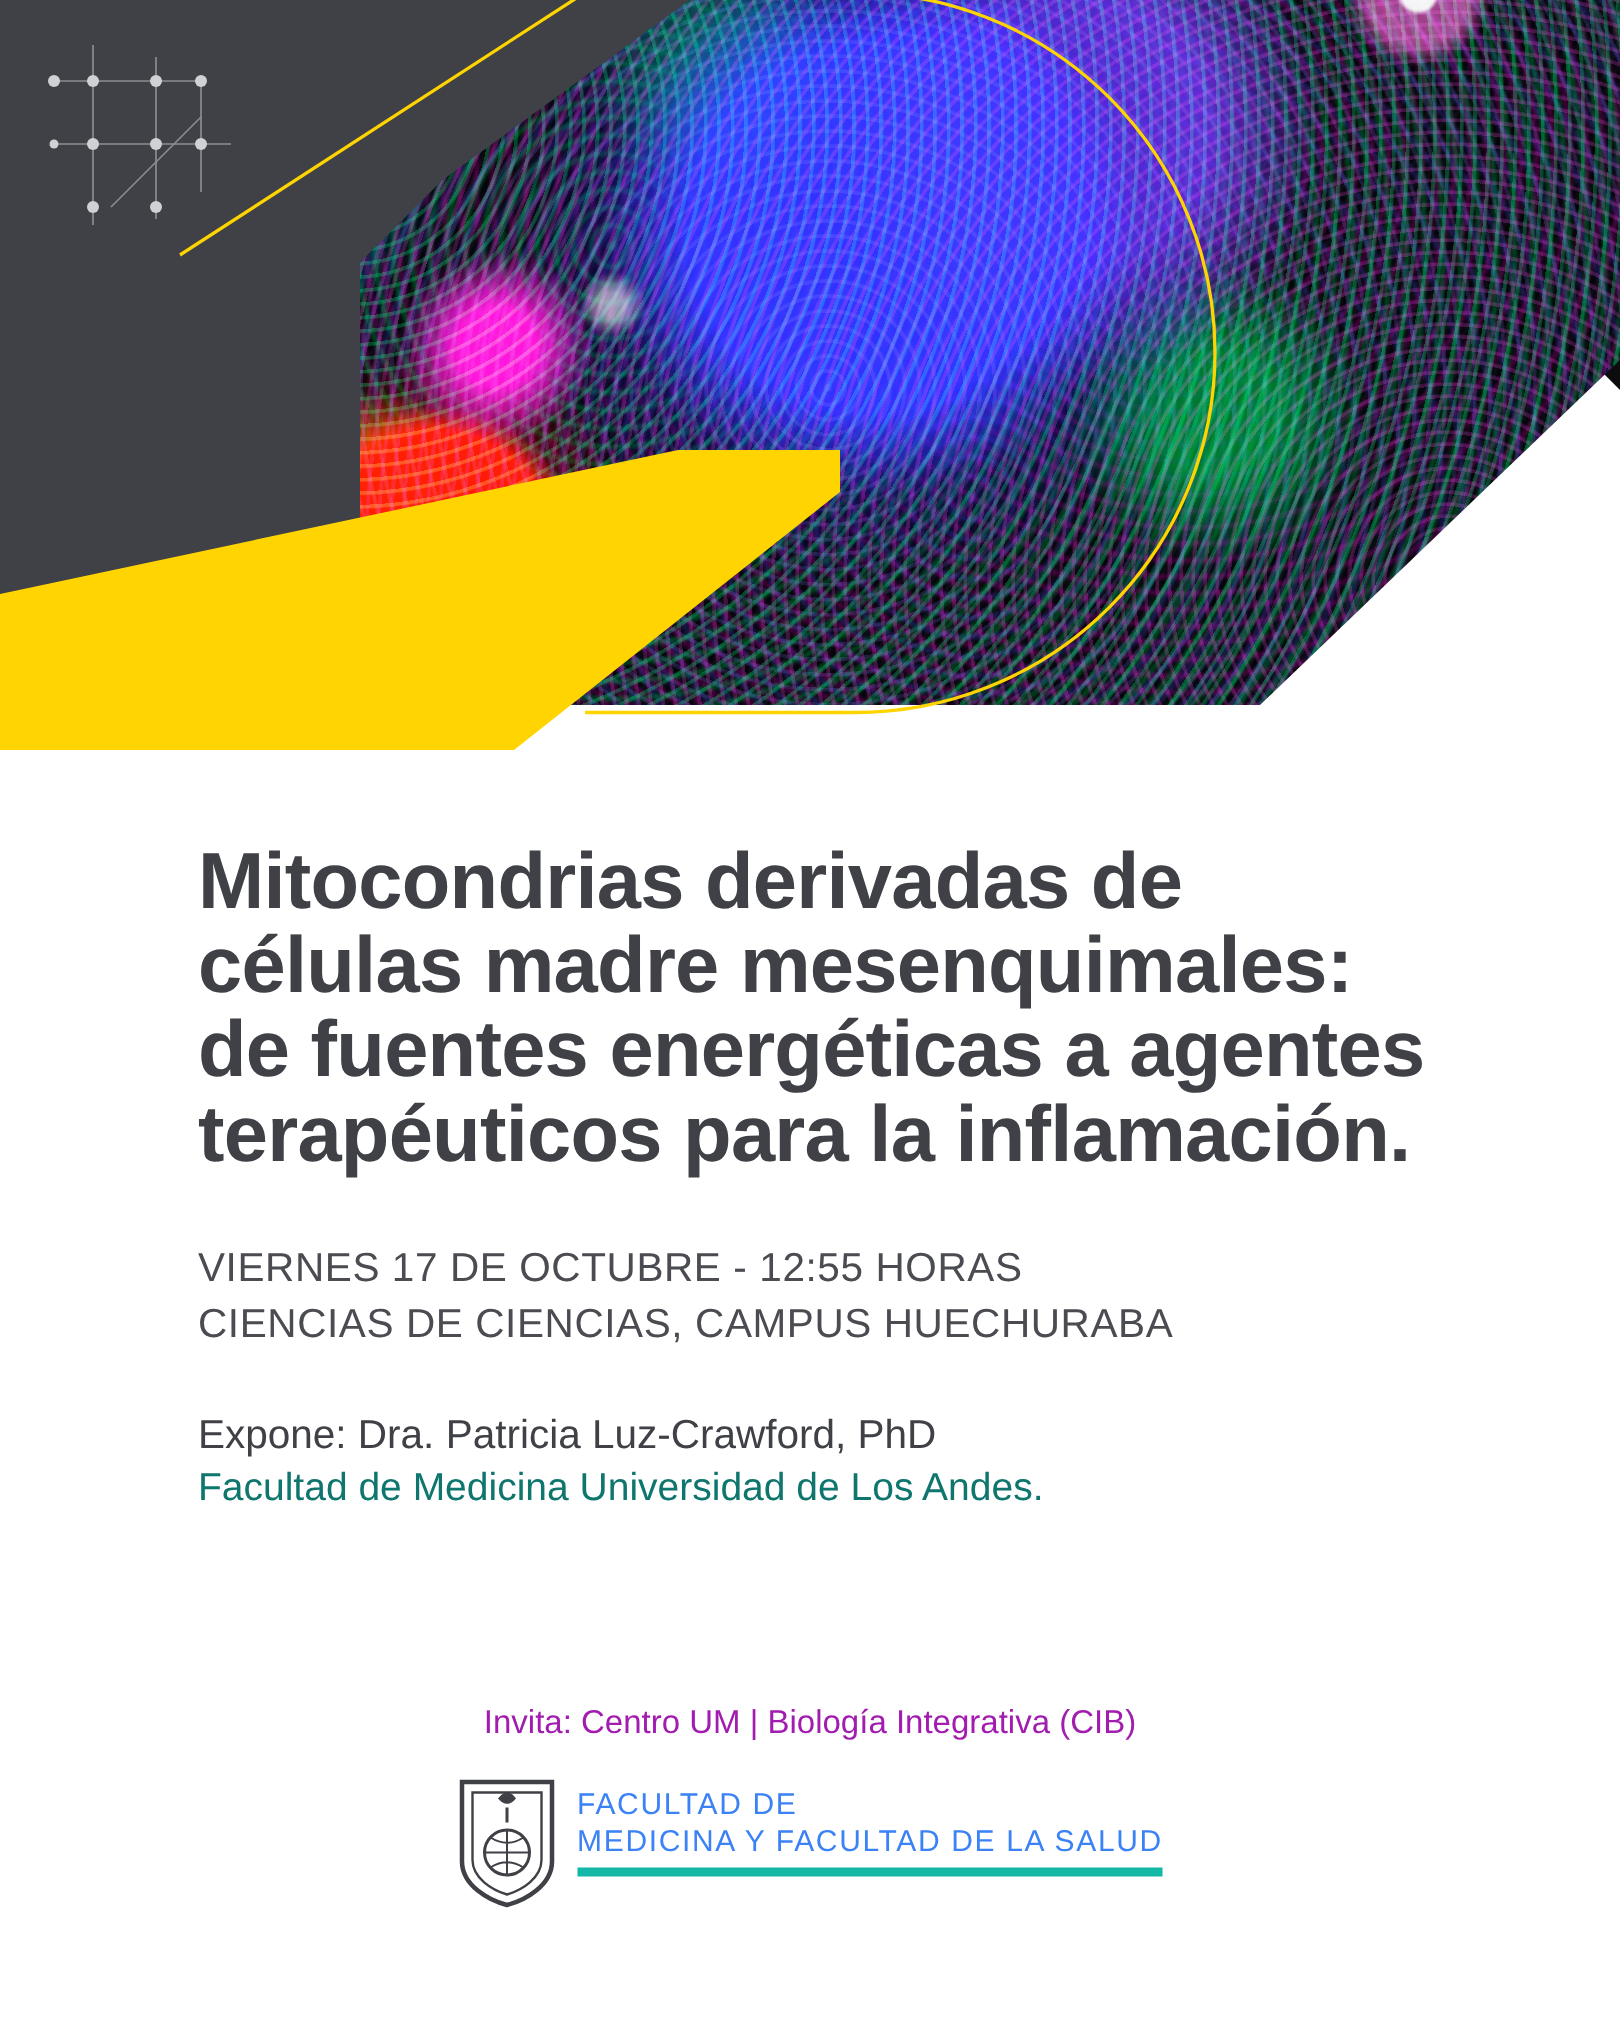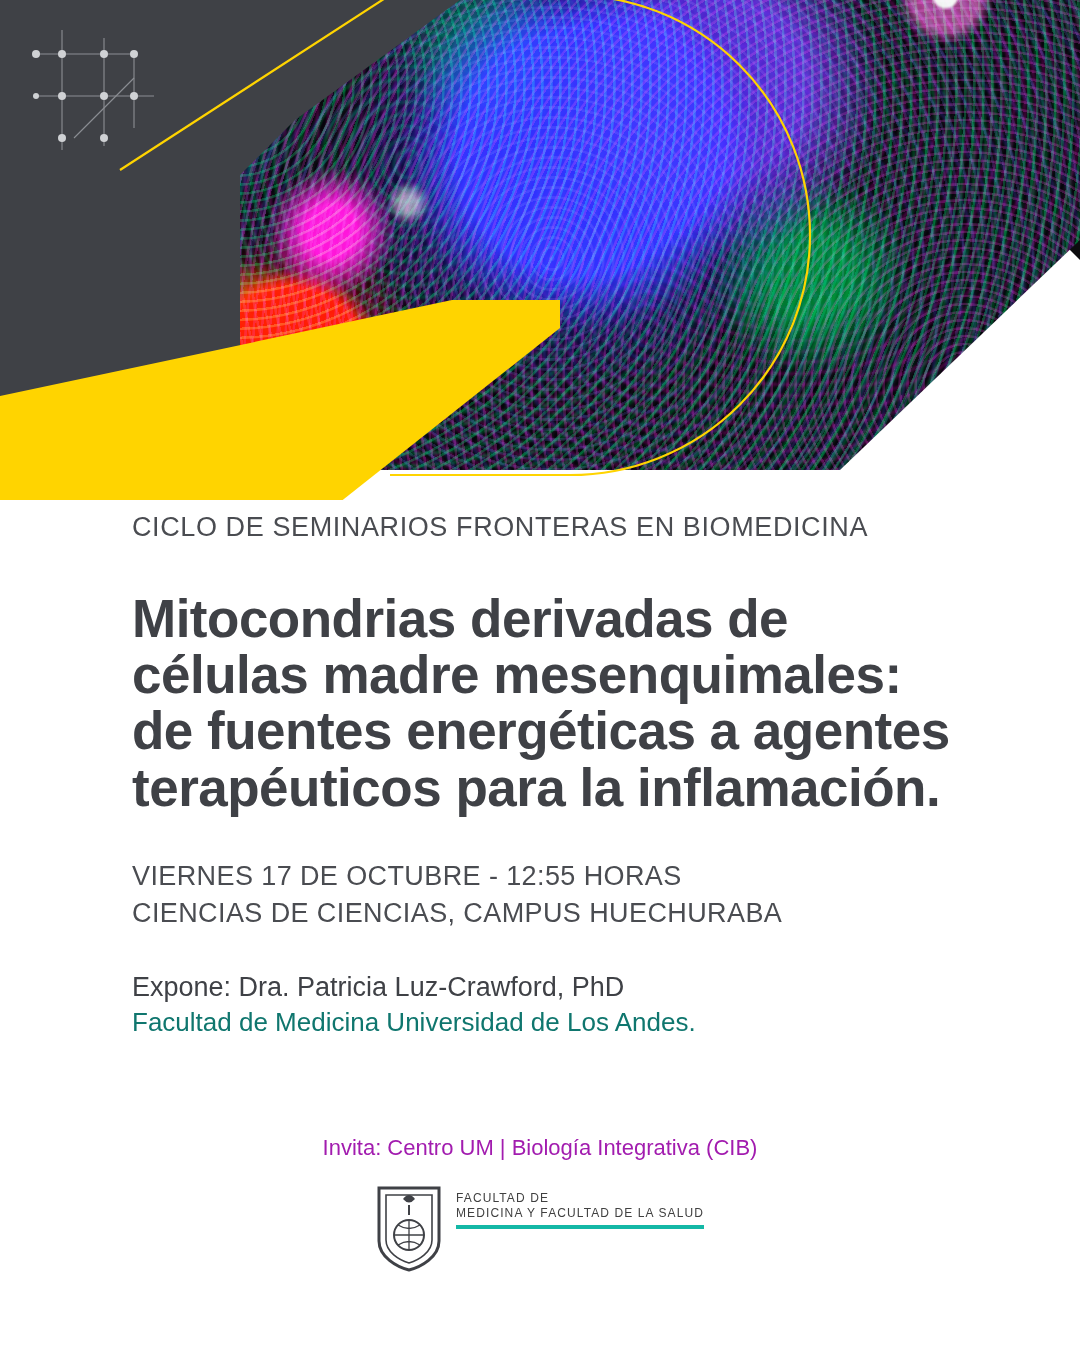--- a/index.html
+++ b/index.html
@@ -155,25 +155,25 @@
   }
   .crest { width: 66px; height: 88px; }
   .logo-text { padding-top: 4px; }
   .logo-title {
     font-size: 30px;
     letter-spacing: 1.2px;
     color: #3f4146;
     font-weight: bold;
   }
   .logo-sub {
-    font-size: 12px;
+    font-size: 20px;
     letter-spacing: 1.1px;
-    color: #404040;
+    color: #3b82f6;
     line-height: 1.25;
-    border-bottom: 4px solid #14b8a6;
+    border-bottom: 6px solid #14b8a6;
     padding-bottom: 4px;
     display: inline-block;
     margin-top: 2px;
   }
 </style>
 </head>
 <body>
 
 <div id="poster">
 
@@ -209,21 +209,20 @@
         <circle cx="48" cy="120" r="4"></circle>
         <circle cx="90" cy="120" r="4"></circle>
         <circle cx="22" cy="78" r="3"></circle>
       </g>
     </svg>
 
     <div class="yellow-stripe"></div>
   </div>
 
   <div class="content">
-    <div class="eyebrow">CICLO DE SEMINARIOS FRONTERAS EN BIOMEDICINA</div>
     <div class="title">Mitocondrias derivadas de células madre mesenquimales: de fuentes energéticas a agentes terapéuticos para la inflamación.</div>
     <div class="when">VIERNES 17 DE OCTUBRE - 12:55 HORAS</div>
     <div class="where">CIENCIAS DE CIENCIAS, CAMPUS HUECHURABA</div>
     <div class="speaker">Expone: Dra. Patricia Luz-Crawford, PhD</div>
     <div class="affiliation">Facultad de Medicina Universidad de Los Andes.</div>
   </div>
 
   <div class="invite">Invita: Centro UM | Biología Integrativa (CIB)</div>
 
   <div class="logo-row">

